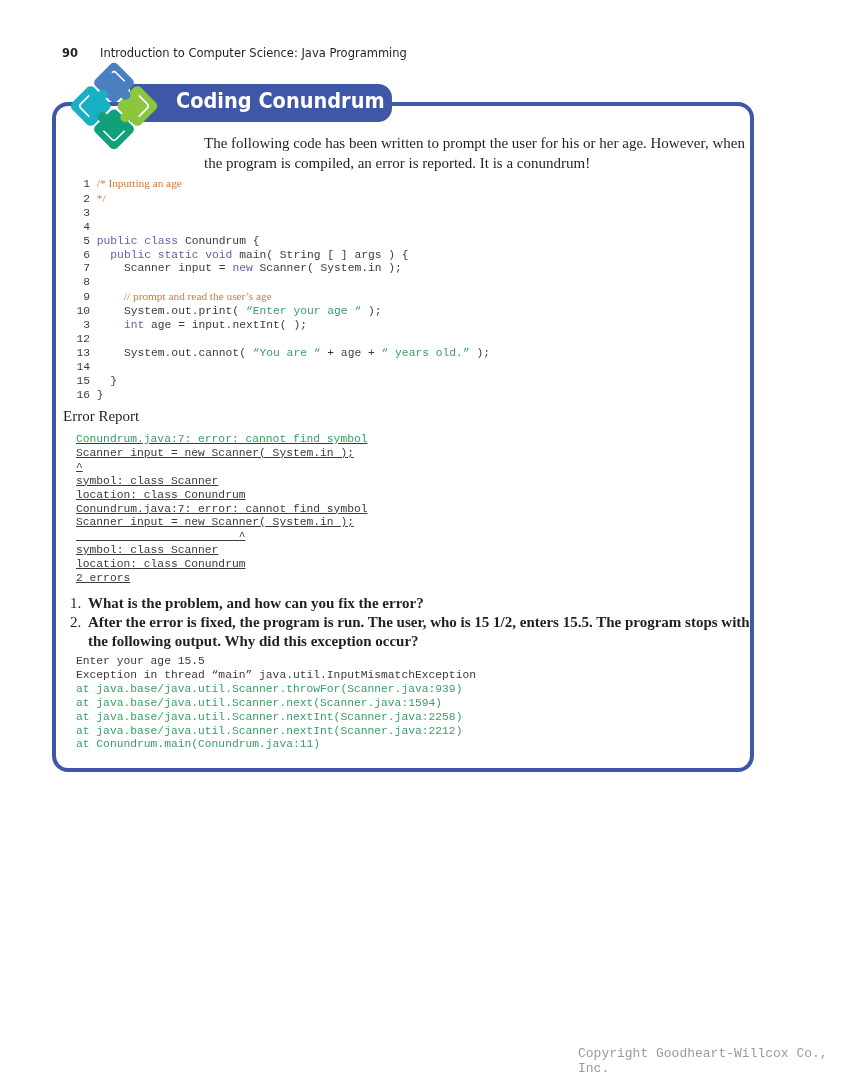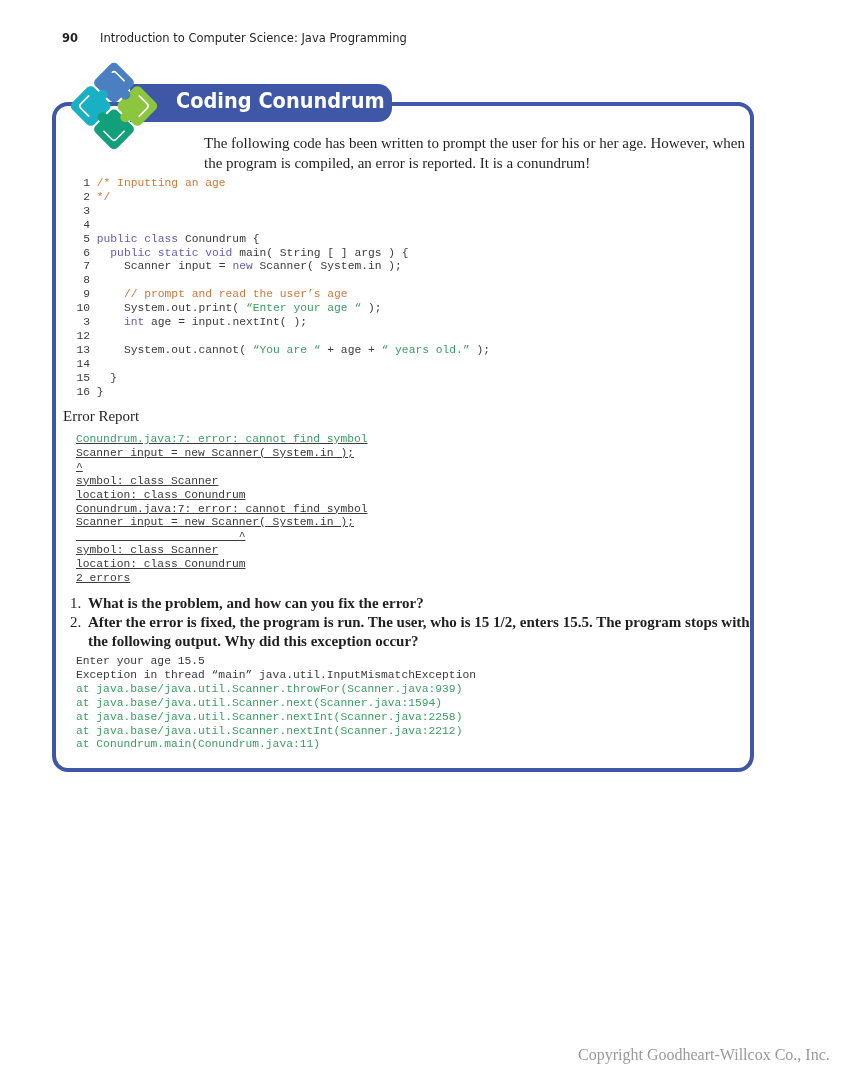--- a/index.html
+++ b/index.html
@@ -1,34 +1,34 @@
 <!DOCTYPE html>
 <html><head>
 <meta charset="utf-8">
 <style>
   html, body { margin:0; padding:0; background:#ffffff; }
   body { width:849px; height:1087px; position:relative; overflow:hidden; font-family:"Liberation Serif", serif; color:#231f20; }
-  .running-head { position:absolute; left:62px; top:31px; font-family:"DejaVu Sans", sans-serif; font-size:11.5px; color:#231f20; }
+  .running-head { position:absolute; left:62px; top:46px; font-family:"DejaVu Sans", sans-serif; font-size:11.5px; color:#231f20; }
   .running-head .pnum { font-weight:bold; margin-right:22px; }
   .box { position:absolute; left:52px; top:102px; width:702px; height:670px; border:4px solid #3e57a6; border-radius:16px; box-sizing:border-box; }
   .title-tab { position:absolute; left:130px; top:84px; height:38px; width:262px; background:#3e57a6; border-radius:0 14px 14px 0; }
   .title-text { position:absolute; left:176px; top:88px; font-family:"DejaVu Sans", sans-serif; font-weight:bold; font-size:22px; color:#ffffff; letter-spacing:0px; transform:scaleX(0.88); transform-origin:left; }
   .logo { position:absolute; left:62px; top:54px; width:104px; height:104px; }
   .intro { position:absolute; left:204px; top:133px; width:545px; font-size:15px; line-height:20px; }
   .code { position:absolute; left:76px; font-family:"Liberation Mono", monospace; font-size:11.3px; line-height:13.9px; white-space:pre; color:#3b3b3b; }
   .ln { display:inline-block; width:14px; text-align:right; margin-right:0px; color:#3b3b3b; }
-  .c-com { color:#d0783a; }
+  .c-com { color:#d0783a;font-family:Liberation Serif, serif; }
   .c-kw { color:#6b5ab0; }
   .c-str { color:#3a9e63; }
   .green { color:#3a9e63; }
   .section-head { position:absolute; left:63px; top:408px; font-size:15px; font-weight:normal; }
   .q { position:absolute; left:70px; font-size:15px; line-height:19px; width:680px; }
   .q .num { position:absolute; left:0; }
   .q .qt { display:block; margin-left:18px;font-weight:bold; }
-  .copyright { position:absolute; left:578px; top:1046px; font-family:Liberation Serif, serif; font-size:16px; color:#9a9a9a; }
+  .copyright { position:absolute; left:578px; top:1046px; font-family:Liberation Mono, monospace; font-size:13px; color:#9a9a9a; }
 </style>
 </head>
 <body>
 
 <div class="running-head">
   <span class="pnum">90</span><span>Introduction to Computer Science: Java Programming</span>
 </div>
 
 <div class="box"></div>
 <div class="title-tab"></div>

